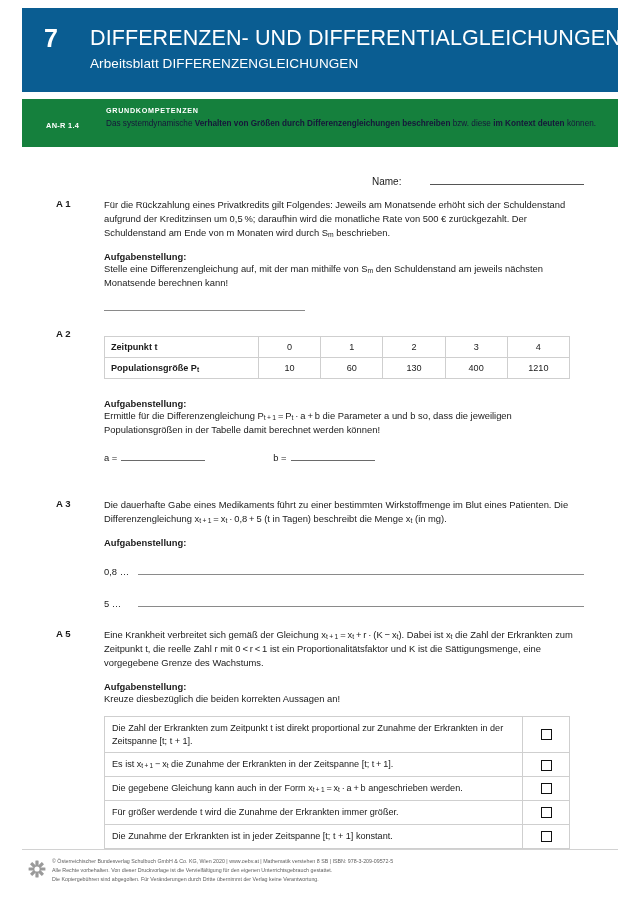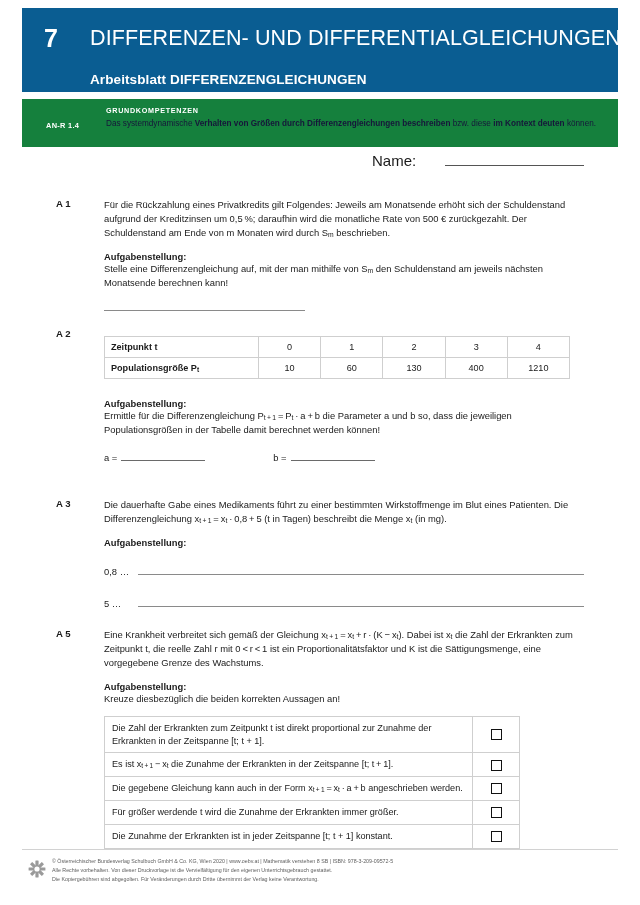--- a/index.html
+++ b/index.html
@@ -50,22 +50,22 @@
   }
   .header-title-main {
     font-size: 21.5px;
     font-weight: normal;
     letter-spacing: 0.1px;
     line-height: 1.05;
     white-space: nowrap;
   }
   .header-title-sub {
     font-size: 13.5px;
-    font-weight: bold;
-    margin-top: 22px;
+    font-weight: normal;
+    margin-top: 6px;
     letter-spacing: 0.1px;
     white-space: nowrap;
   }
 
   
   .comp-band {
     position: absolute;
     left: 22px;
     top: 99px;
     width: 596px;
@@ -98,25 +98,25 @@
     font-size: 8.2px;
     line-height: 1.25;
     color: #16163a;
   }
   .comp-text b { font-weight: bold; }
 
   
   .name-row {
     position: absolute;
     left: 372px;
-    top: 152px;
+    top: 175px;
     width: 212px;
     display: flex;
     align-items: baseline;
-    font-size: 15px;
+    font-size: 10px;
     gap: 24px;
   }
   .name-label { margin-right: 5px; color: #1a1a1a; }
   .name-rule {
     flex: 1 1 auto;
     border-bottom: 1px solid #555;
     height: 9px;
   }
 
   
@@ -222,21 +222,21 @@
   }
   table.data-table td.val {
     text-align: center;
     font-weight: normal;
   }
 
   
   table.stmt-table {
     border-collapse: collapse;
     margin-top: 10px;
-    width: 416px;
+    width: 466px;
     table-layout: fixed;
   }
   table.stmt-table td {
     border: 1px solid #cfcfcf;
     font-size: 9.1px;
     line-height: 1.42;
     padding: 5px 7px;
     vertical-align: middle;
   }
   table.stmt-table td.cbcell {

